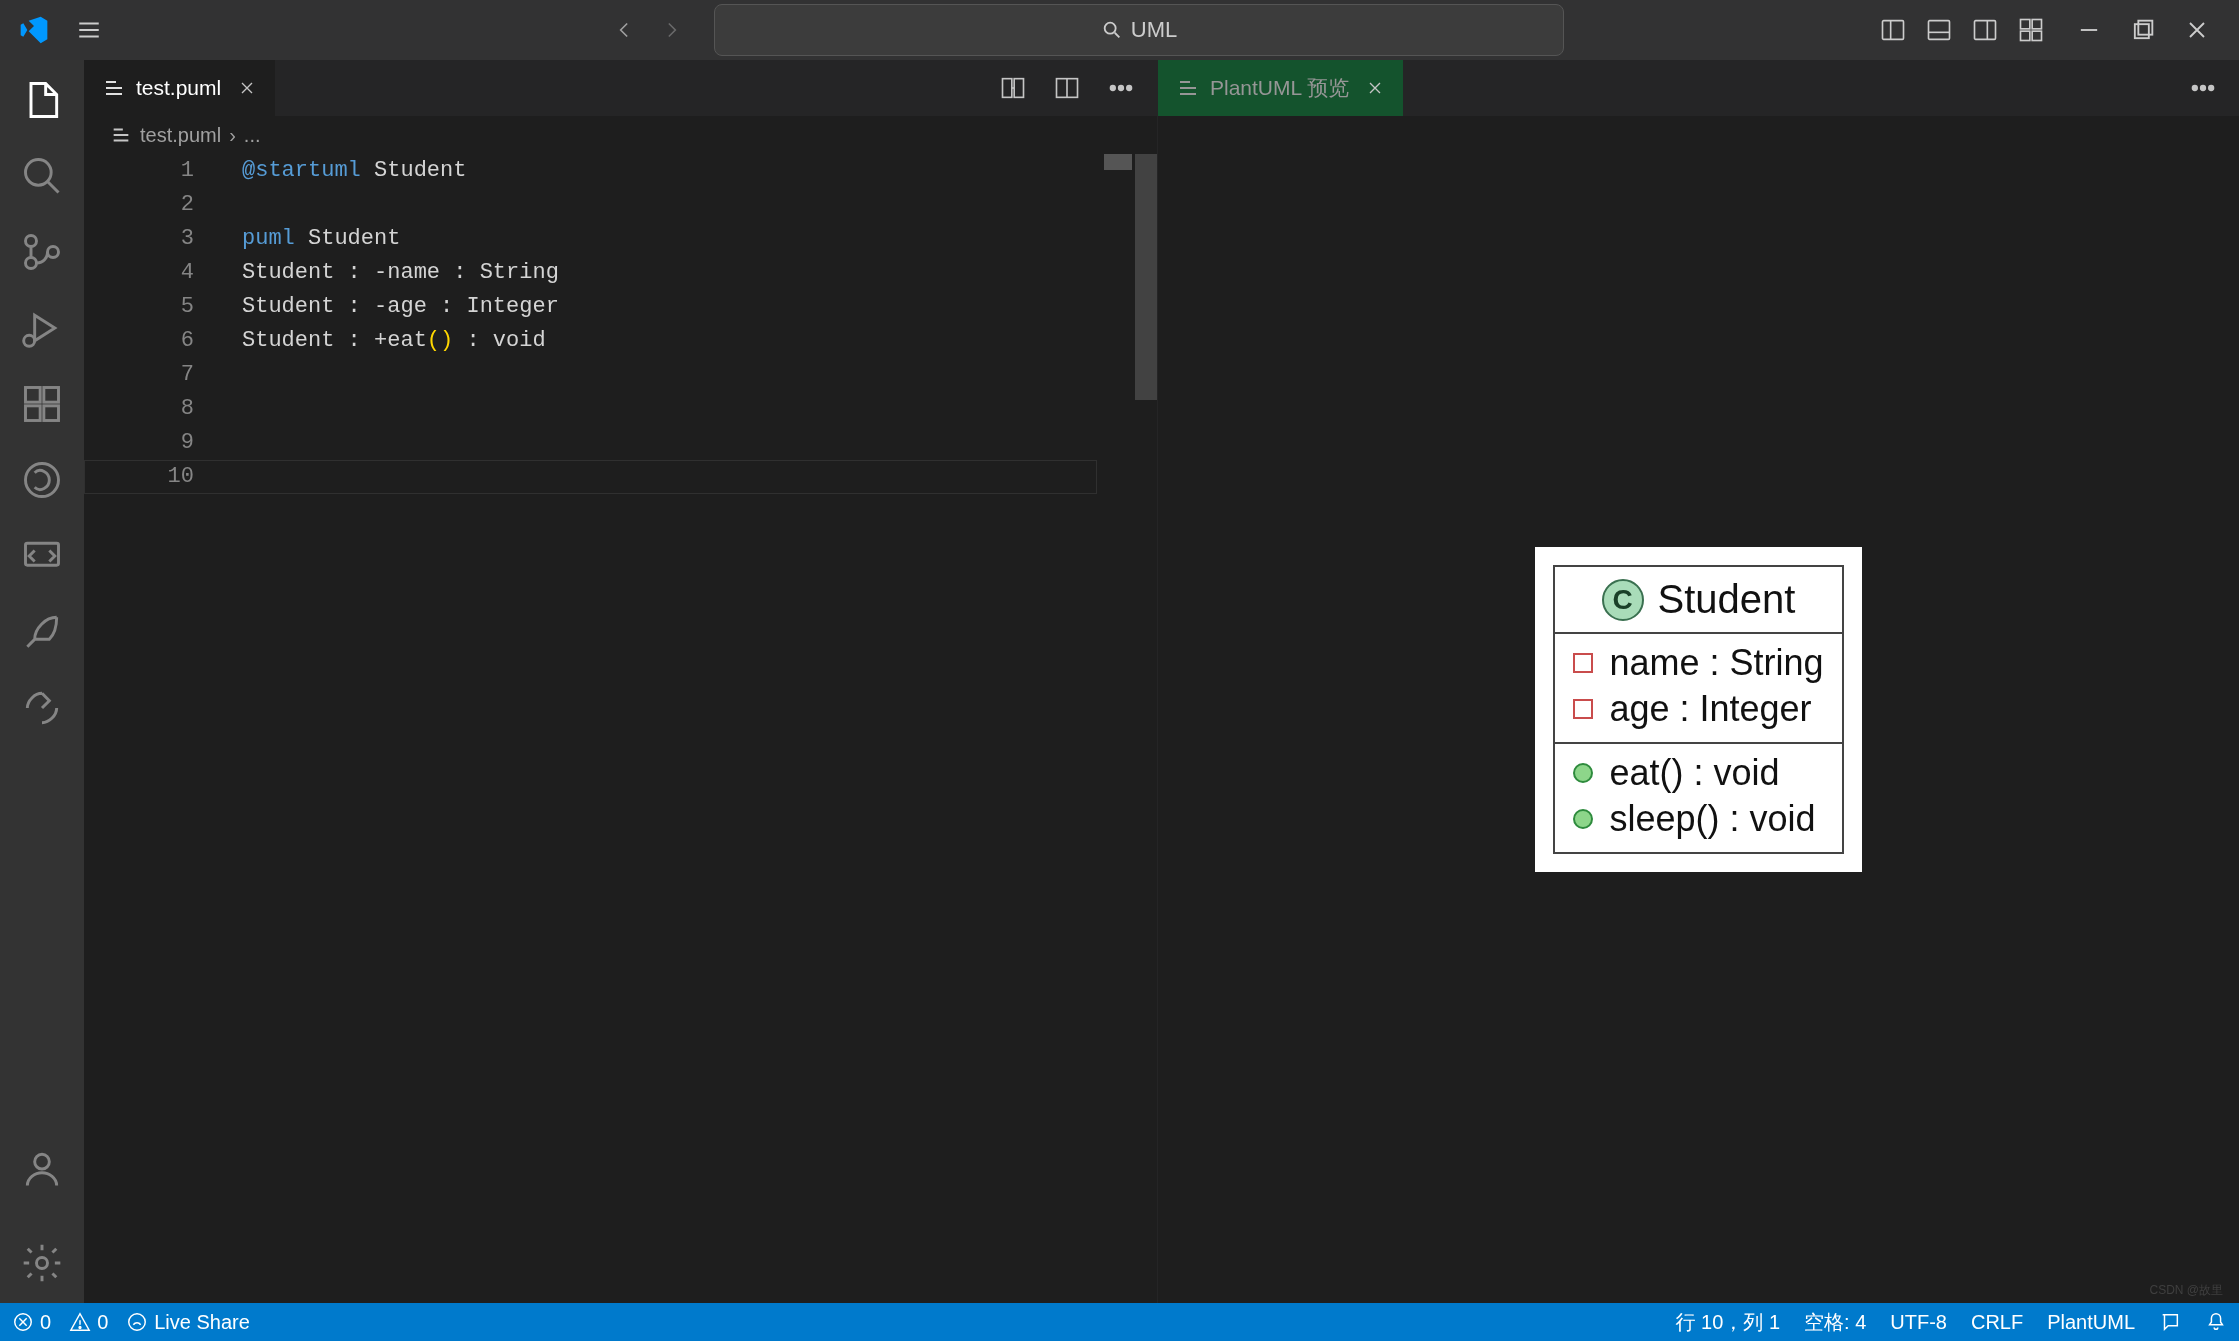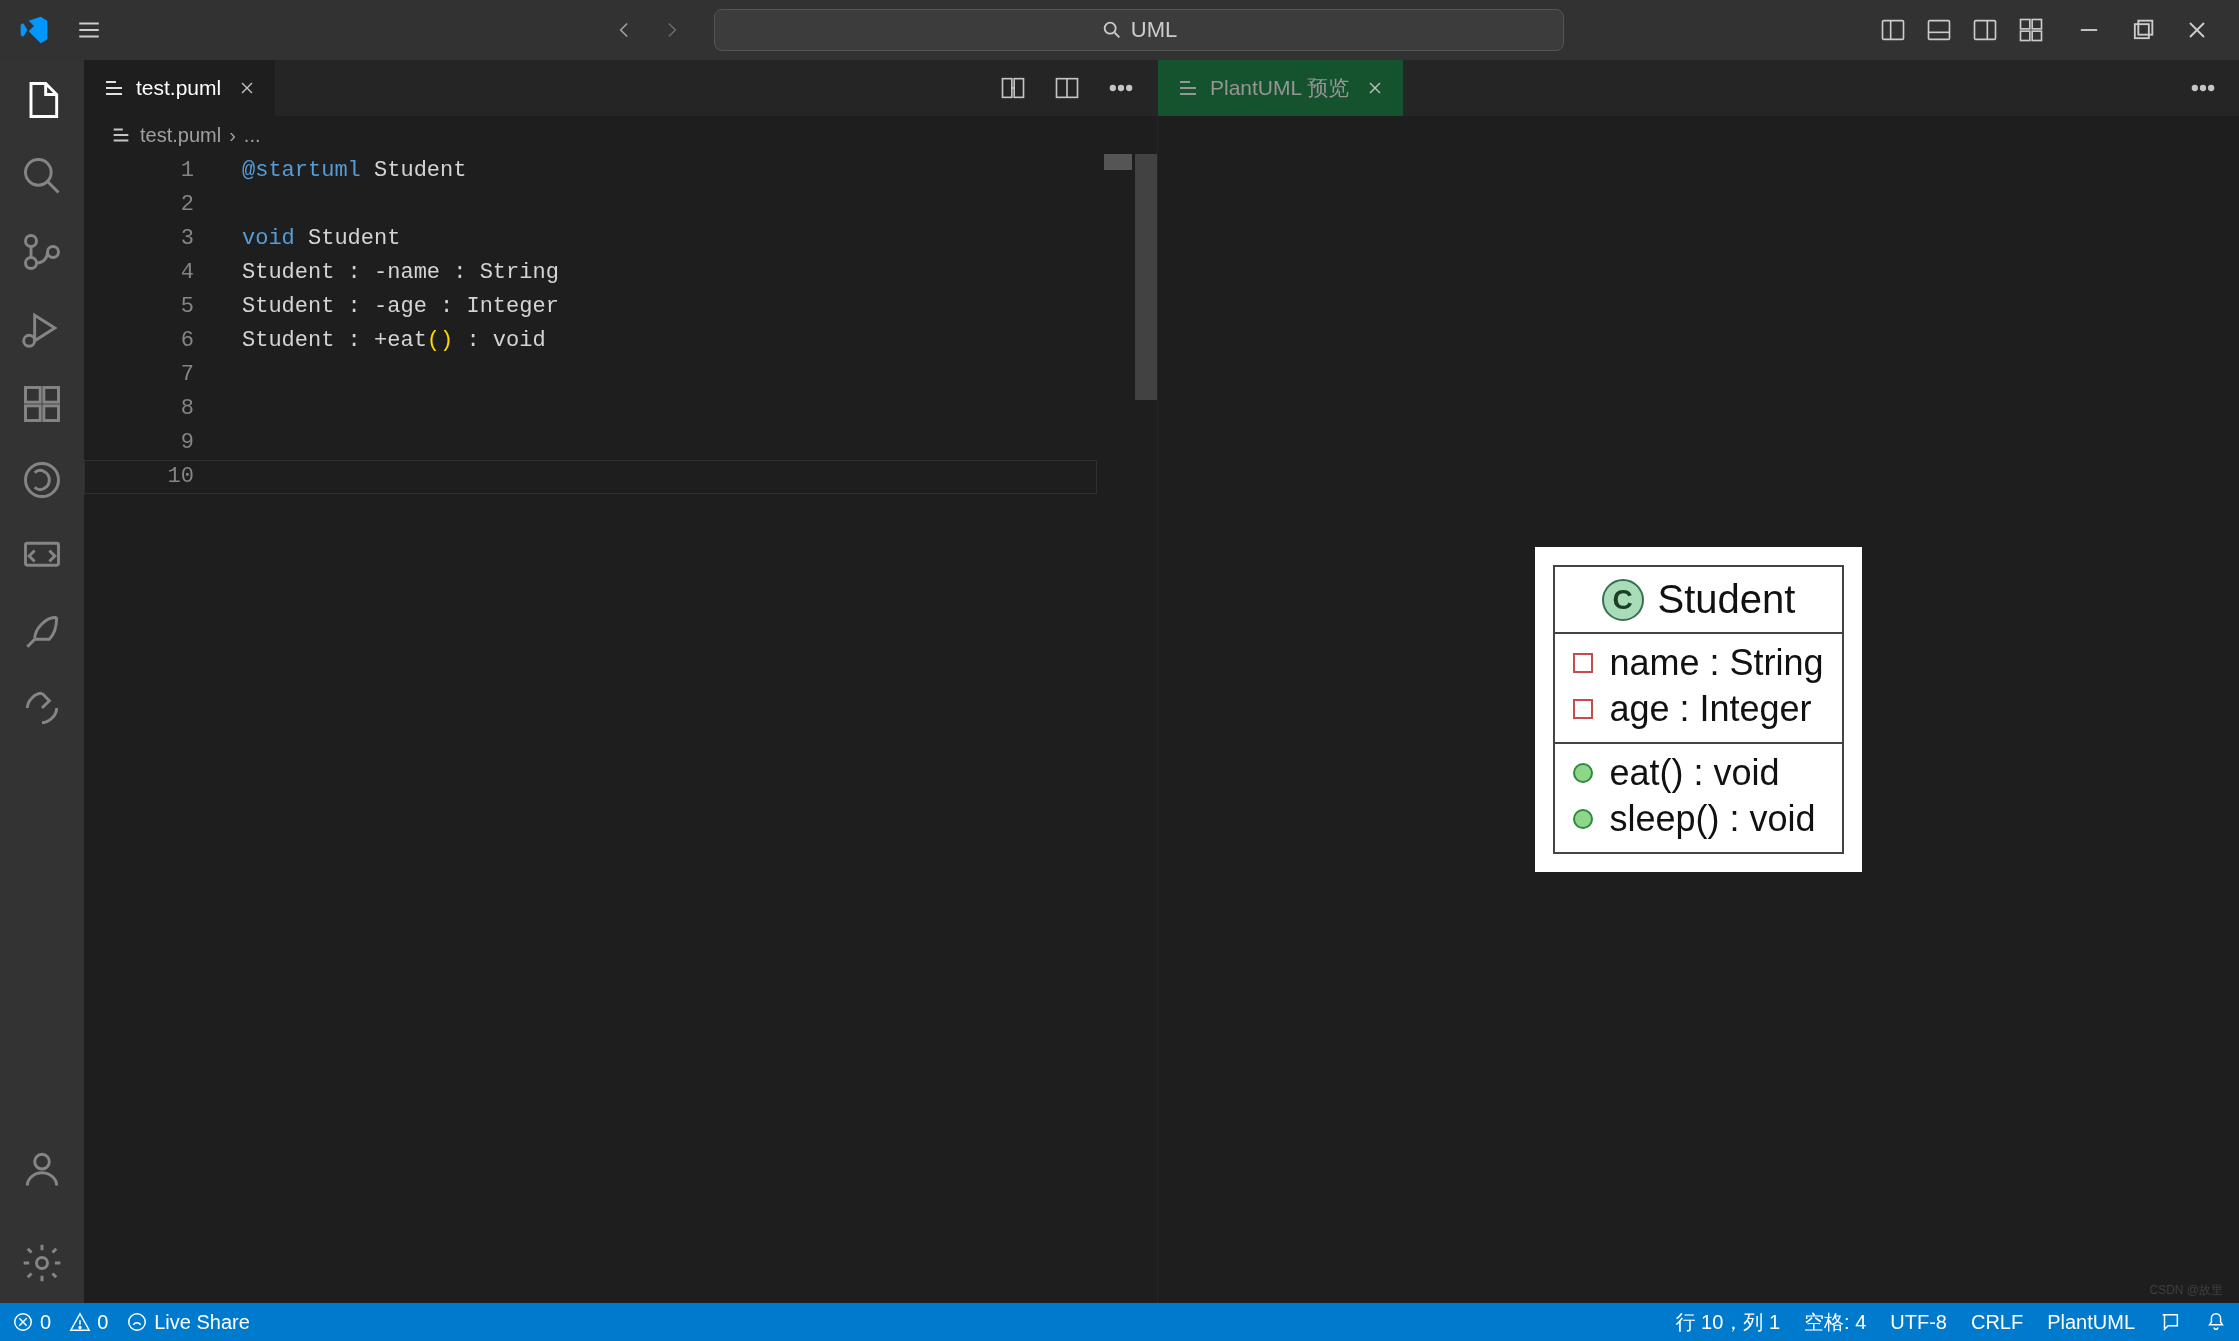--- a/index.html
+++ b/index.html
@@ -18,21 +18,21 @@
   display: flex;
   align-items: center;
   padding: 0 8px;
 }
 .vscode-logo { width: 32px; height: 32px; margin-left: 10px; margin-right: 26px; }
 .menu-icon { width: 26px; height: 26px; fill: #cccccc; cursor: pointer; }
 .nav-arrows { display: flex; gap: 20px; margin-left: 510px; margin-right: 30px; }
 .nav-arrow { width: 26px; height: 26px; fill: none; stroke: #a0a0a0; stroke-width: 1.5; cursor: pointer; }
 .command-center {
   flex: 0 0 850px;
-  height: 42px;
+  height: 52px;
   background: #3c3c3c;
   border: 1px solid #555;
   border-radius: 8px;
   display: flex;
   align-items: center;
   justify-content: center;
   gap: 8px;
   font-size: 22px;
   color: #cccccc;
 }
@@ -392,21 +392,21 @@
           <div>5</div>
           <div>6</div>
           <div>7</div>
           <div>8</div>
           <div>9</div>
           <div>10</div>
         </div>
       <div class="code" id="code">
           <div class="code-line"><span class="tk-dir">@startuml</span><span class="tk-txt"> Student</span></div>
           <div class="code-line"></div>
-          <div class="code-line"><span class="tk-kw">void</span><span class="tk-txt"> Student</span></div>
+          <div class="code-line"><span class="tk-kw">puml</span><span class="tk-txt"> Student</span></div>
           <div class="code-line"><span class="tk-txt">Student : -name : String</span></div>
           <div class="code-line"><span class="tk-txt">Student : -age : Integer</span></div>
           <div class="code-line"><span class="tk-txt">Student : +eat</span><span class="tk-par">()</span><span class="tk-txt"> : void</span></div>
           <div class="code-line"></div>
           <div class="code-line"></div>
         </div>
       <div class="minimap"></div>
       <div class="scroll-track">
         <div class="scroll-thumb"></div>
       </div>

